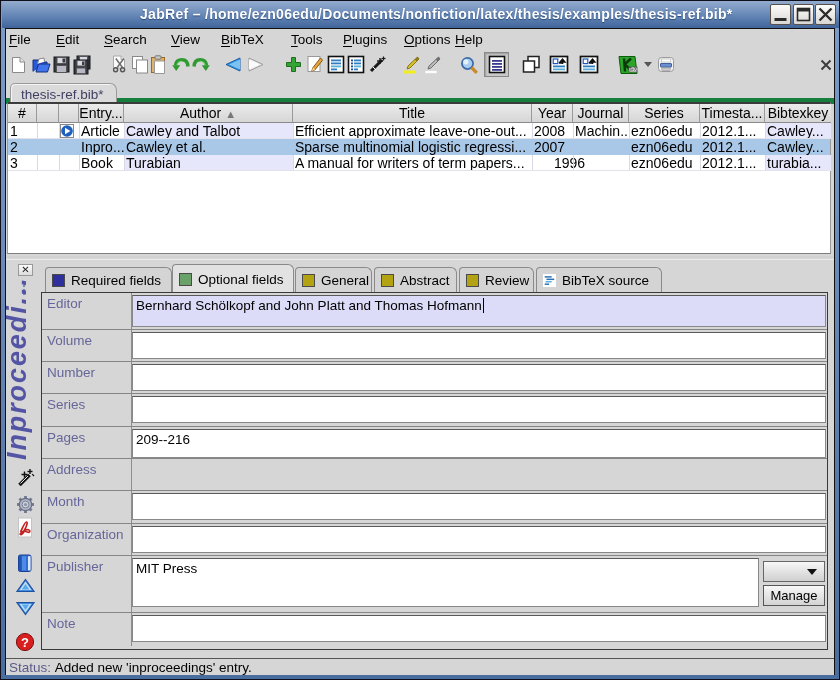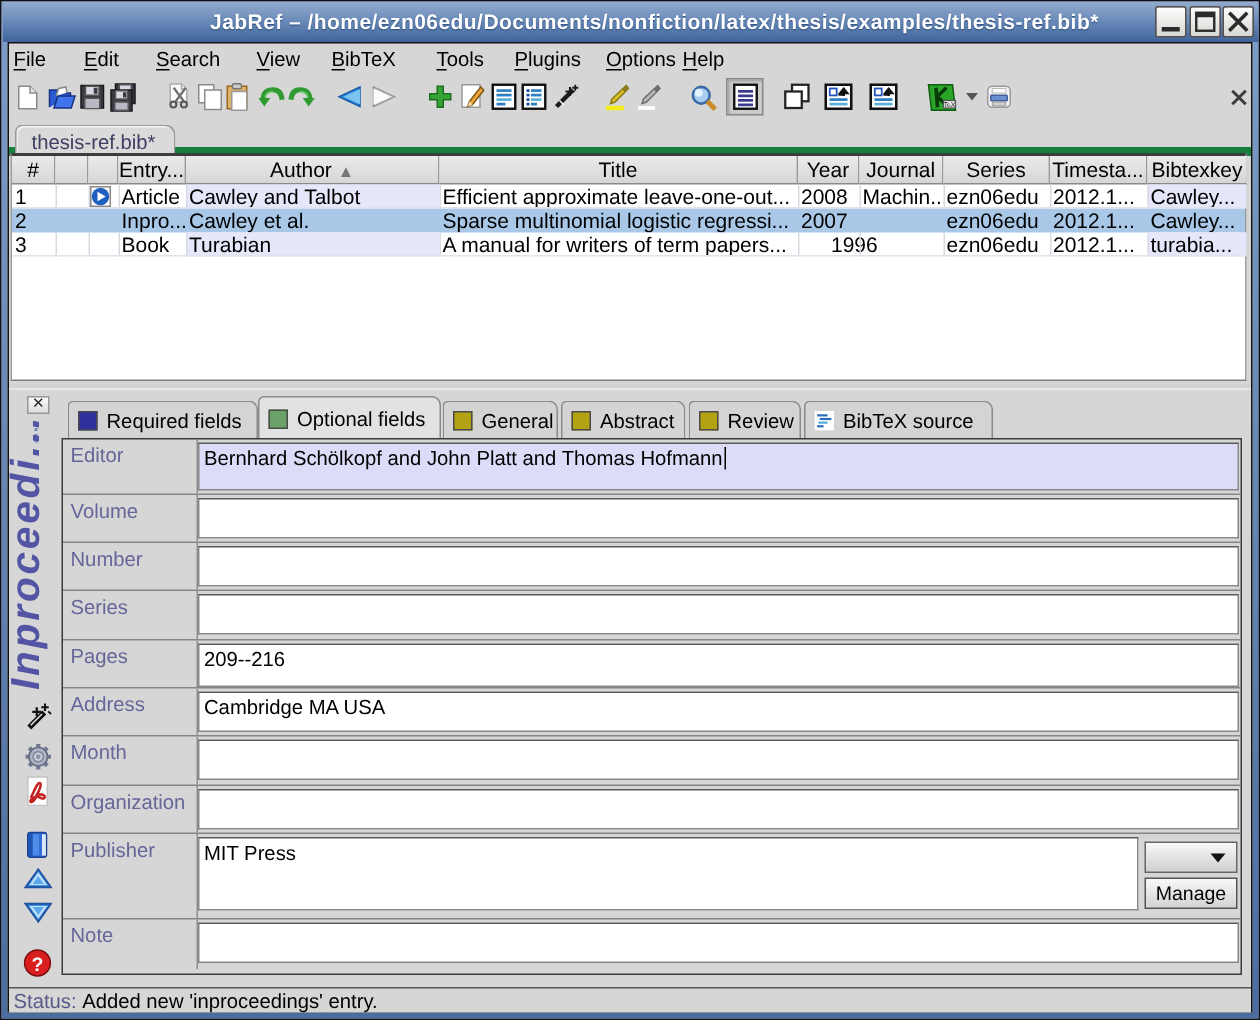--- a/index.html
+++ b/index.html
@@ -409,21 +409,20 @@
         <div class="frow" style="top:101px;height:33px;">
             <span class="flabel">Series</span>
             <span class="finput" style="top:2px;height:27px;right:1px;"></span>
           </div>
         <div class="frow" style="top:134px;height:32px;">
             <span class="flabel">Pages</span>
             <span class="finput" style="top:2px;height:29px;right:1px;">209--216</span>
           </div>
         <div class="frow" style="top:166px;height:32px;">
             <span class="flabel">Address</span>
-            <span class="finput" style="top:2px;height:27px;right:1px;">Cambridge MA USA</span>
           </div>
         <div class="frow" style="top:198px;height:33px;">
             <span class="flabel">Month</span>
             <span class="finput" style="top:2px;height:27px;right:1px;"></span>
           </div>
         <div class="frow" style="top:231px;height:32px;">
             <span class="flabel">Organization</span>
             <span class="finput" style="top:2px;height:27px;right:1px;"></span>
           </div>
         <div class="frow" style="top:263px;height:57px;">

